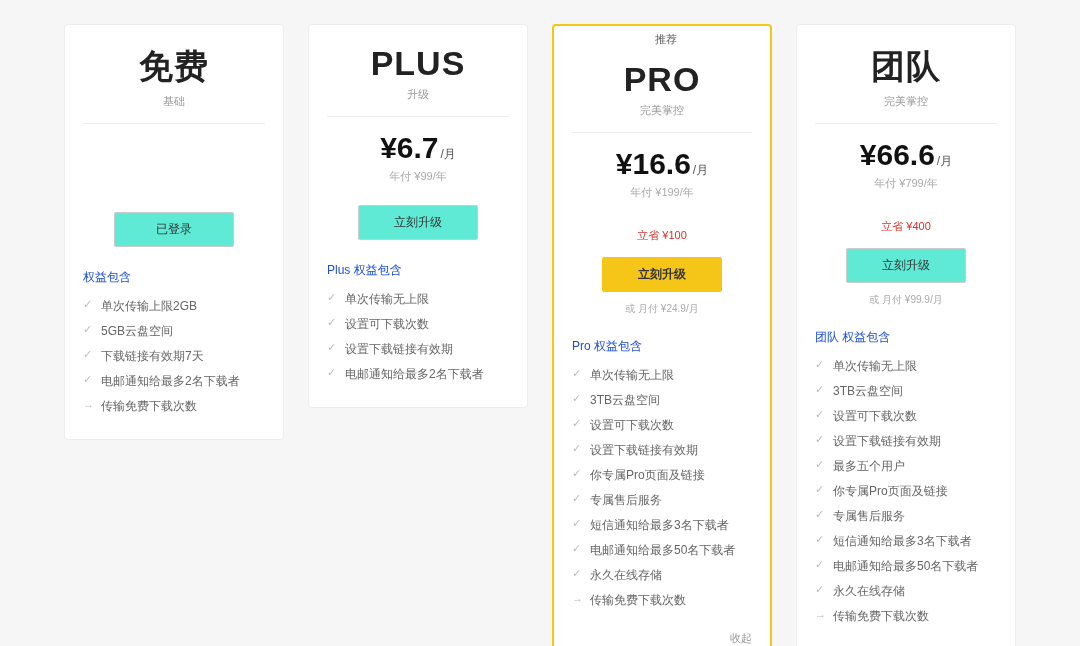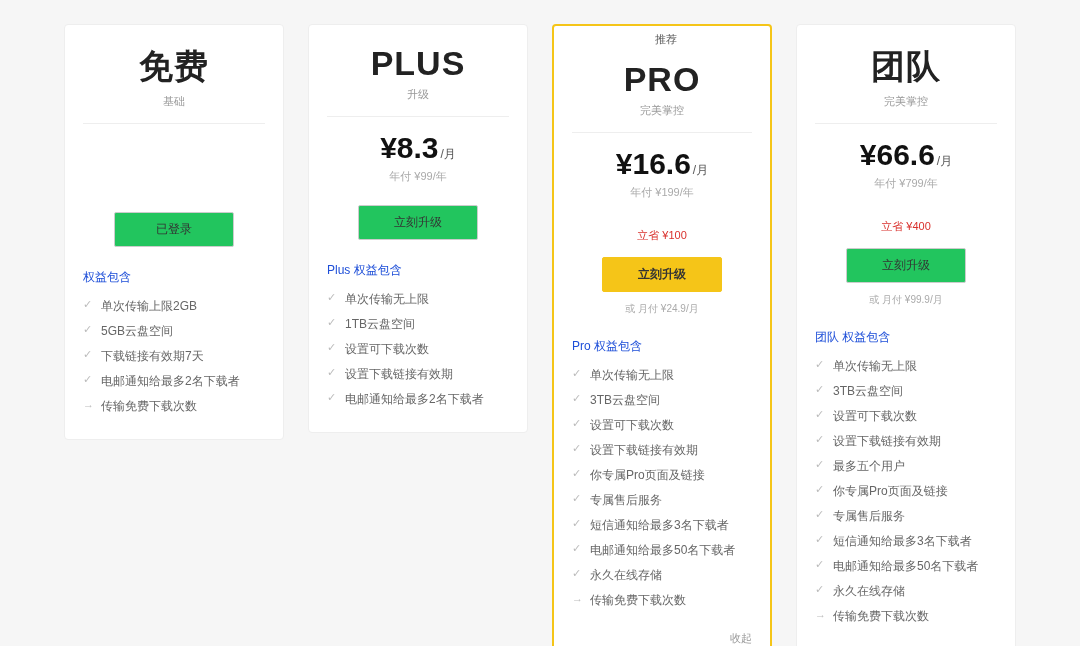--- a/index.html
+++ b/index.html
@@ -83,21 +83,21 @@
     margin-top: 28px;
   }
   .btn {
     display: block;
     width: 120px;
     margin: 14px auto 0;
     text-align: center;
     font-size: 12px;
     padding: 8px 0;
     border: 1px solid #ccc;
-    background: #22c55e;
+    background: #5eead4;
     border-radius: 2px;
     cursor: pointer;
     color: #333;
   }
   .btn.primary {
     background: #f5c518;
     border-color: #f5c518;
     color: #333;
     font-weight: 600;
   }
@@ -158,28 +158,27 @@
       <li>电邮通知给最多2名下载者</li>
       <li class="arrow">传输免费下载次数</li>
     </ul>
   </div>
 
   <div class="card">
     <div class="plan-title">PLUS</div>
     <div class="plan-sub">升级</div>
     <div class="divider"></div>
     <div class="price-block">
-      <span class="price">¥8.3</span><span class="price-unit">/月</span>
+      <span class="price">¥6.7</span><span class="price-unit">/月</span>
       <div class="annual">年付 ¥99/年</div>
     </div>
     <div class="btn">立刻升级</div>
     <div class="feat-title">Plus 权益包含</div>
     <ul class="features">
       <li>单次传输无上限</li>
-      <li>1TB云盘空间</li>
       <li>设置可下载次数</li>
       <li>设置下载链接有效期</li>
       <li>电邮通知给最多2名下载者</li>
     </ul>
   </div>
 
   <div class="card highlight">
     <div class="recommend">推荐</div>
     <div class="plan-title">PRO</div>
     <div class="plan-sub">完美掌控</div>

